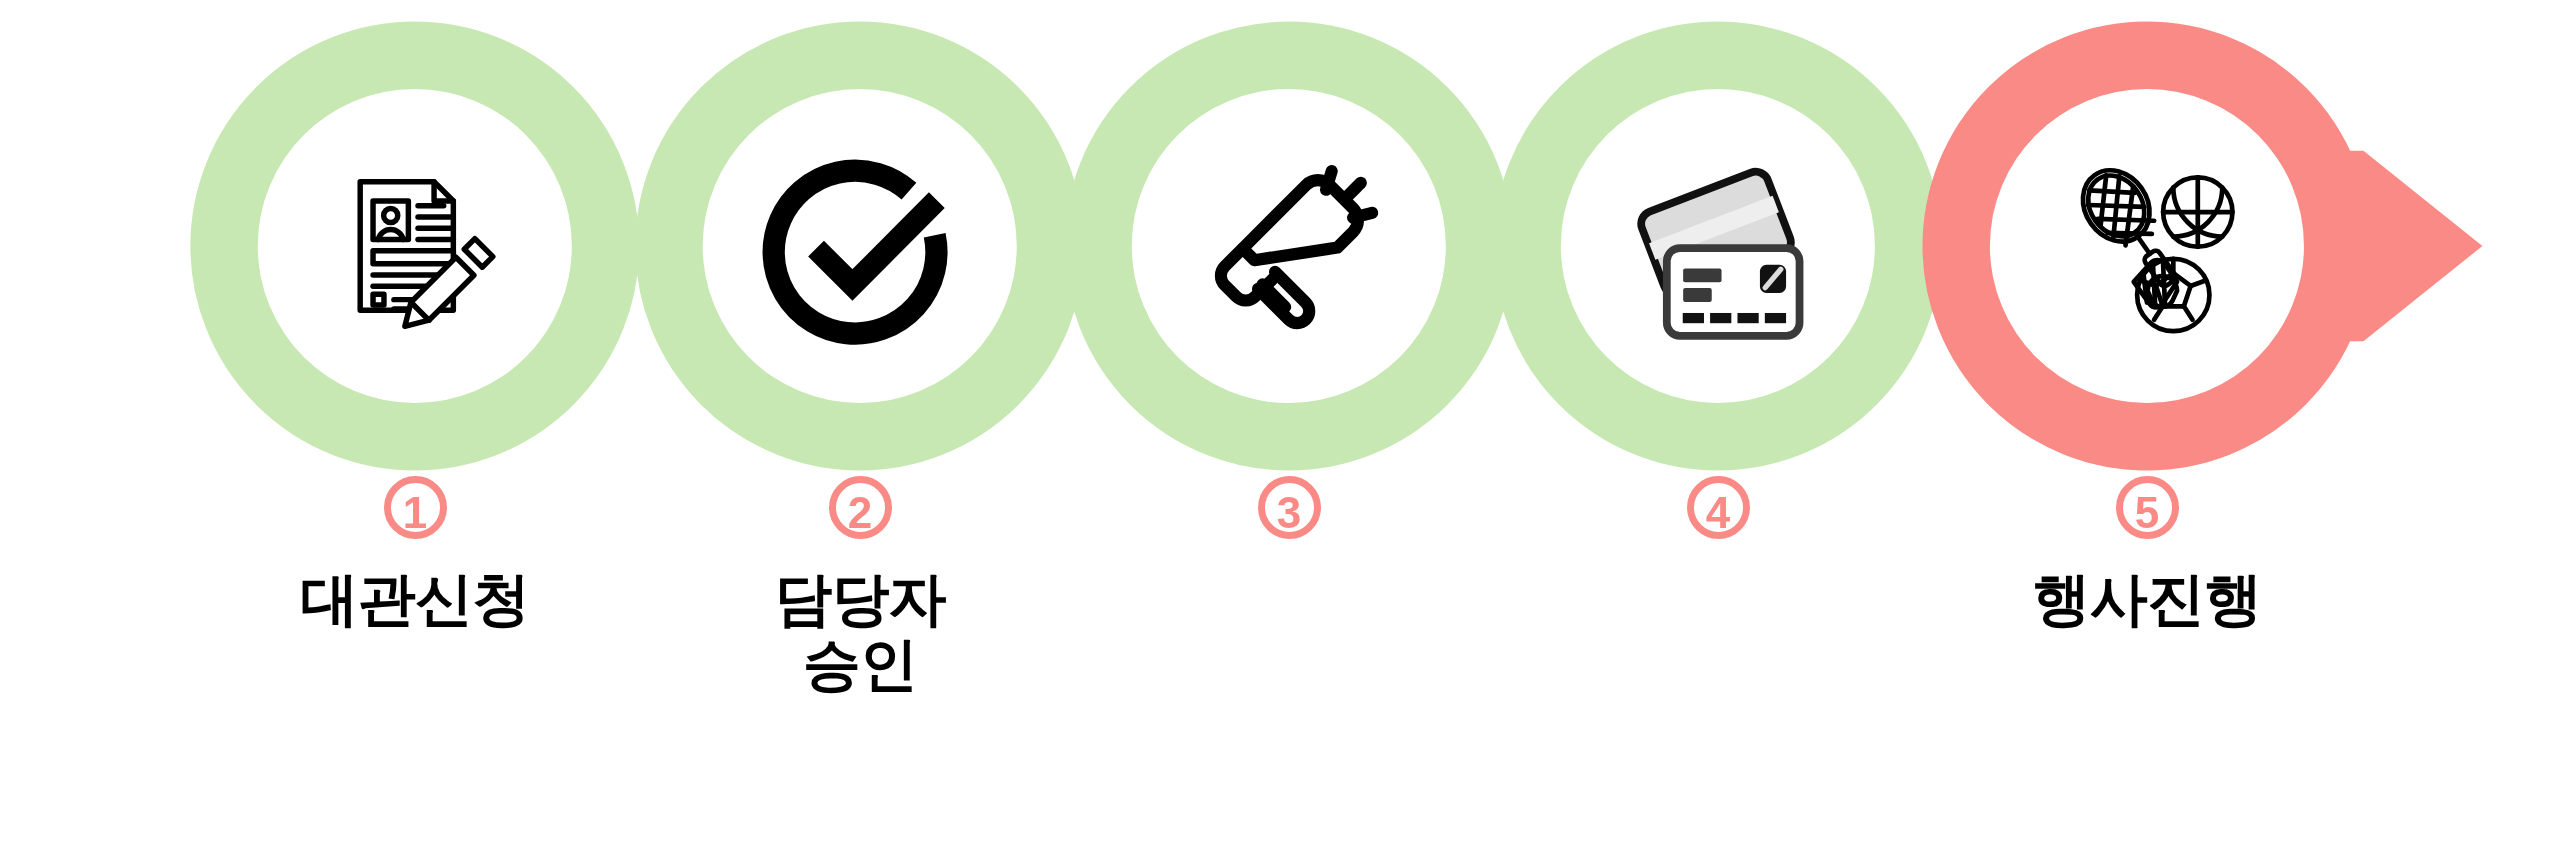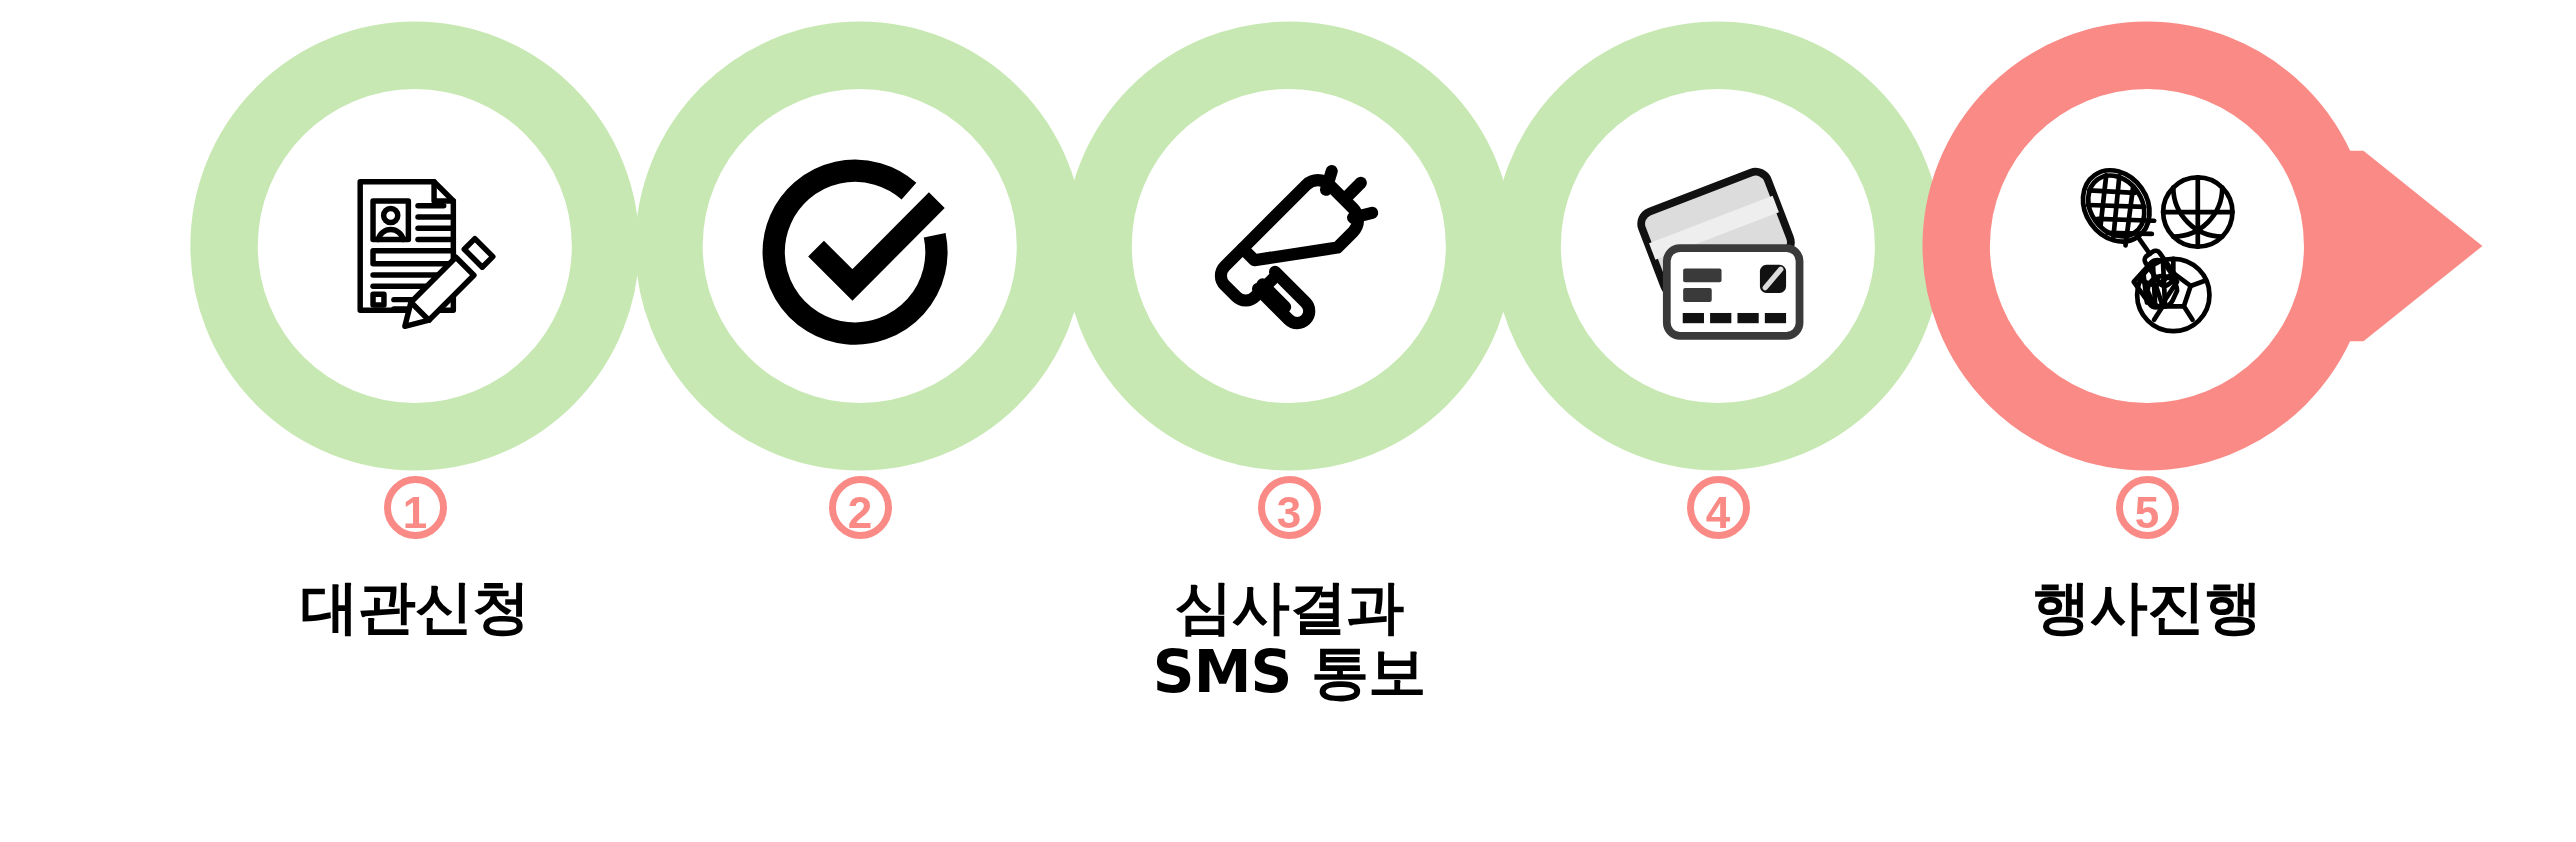--- a/index.html
+++ b/index.html
@@ -56,21 +56,21 @@
     border: 7.1px solid #FA8A85;
     box-sizing: border-box;
     color: #FA8A85;
     font-size: 44px;
     font-weight: 700;
     text-align: center;
     font-family: "Liberation Sans", "DejaVu Sans", sans-serif;
   }
 
   .step-caption {
-    margin-top: 36px;
+    margin-top: 28px;
     color: #000000;
     font-size: 58px;
     font-weight: 700;
     line-height: 1.12;
     letter-spacing: -0.8px;
     white-space: pre-line;
     font-family: "DejaVu Sans", "Liberation Sans", sans-serif;
   }
 </style>
 </head>
@@ -200,26 +200,26 @@
 
   <div class="labels-layer">
 
     <div class="step-label-group" style="left:415px">
       <div class="step-number-circle">1</div>
       <div class="step-caption">대관신청</div>
     </div>
 
     <div class="step-label-group" style="left:860px">
       <div class="step-number-circle">2</div>
+      <div class="step-caption">담당자
+승인</div>
     </div>
 
     <div class="step-label-group" style="left:1289px">
       <div class="step-number-circle">3</div>
-      <div class="step-caption">심사결과
-SMS 통보</div>
     </div>
 
     <div class="step-label-group" style="left:1718px">
       <div class="step-number-circle">4</div>
     </div>
 
     <div class="step-label-group" style="left:2147px">
       <div class="step-number-circle">5</div>
       <div class="step-caption">행사진행</div>
     </div>

